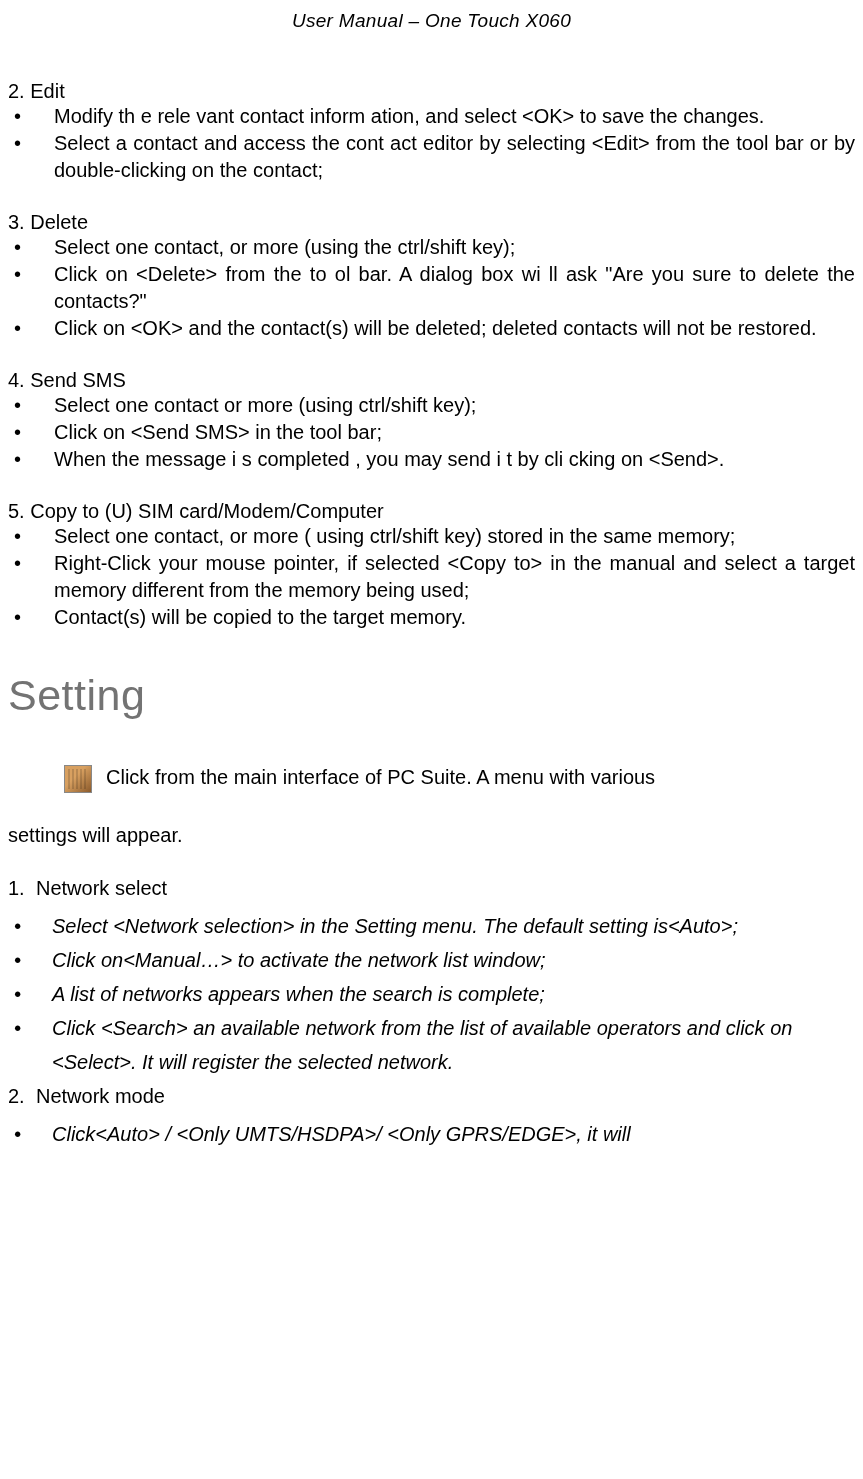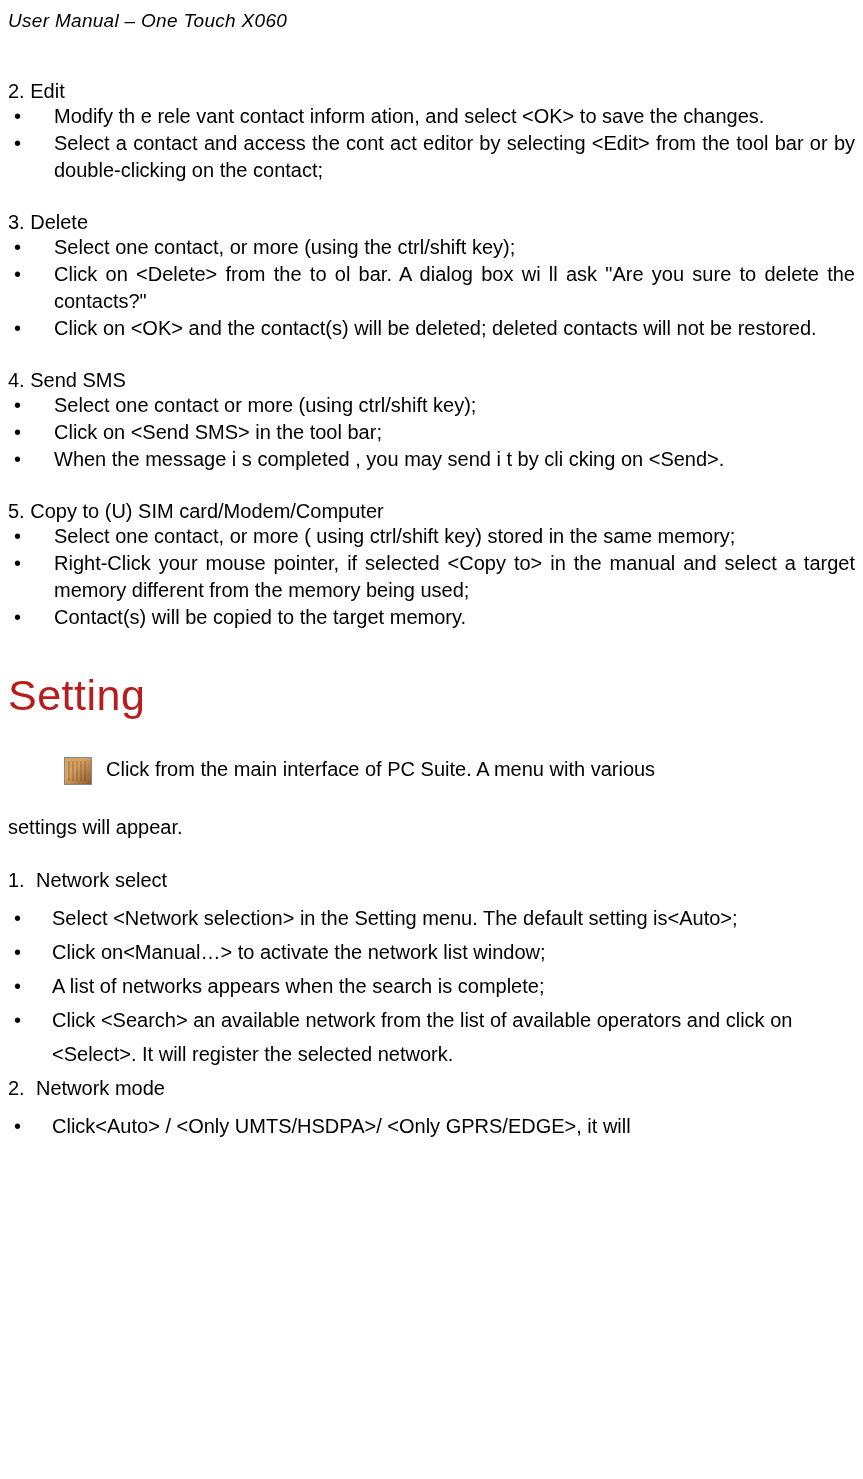--- a/index.html
+++ b/index.html
@@ -1,31 +1,31 @@
 <!DOCTYPE html>
 <html><head>
   <meta charset="utf-8">
   <style>
     * { margin: 0; padding: 0; box-sizing: border-box; }
     body { font-family: 'Century Gothic', 'Segoe UI', Arial, sans-serif; width: 863px; background: #fff; color: #000; padding: 10px 8px 30px 8px; }
-    .header { font-style: italic; font-size: 19px; margin-bottom: 48px; letter-spacing: 0.3px; }
+    .header { font-style: italic; font-size: 19px; margin-bottom: 48px; letter-spacing: 0.3px; text-align: center; }
     .section-num { font-size: 20px; margin-bottom: 0px; }
     .bullet-list { list-style: none; }
     .bullet-list li { position: relative; padding-left: 46px; font-size: 20px; line-height: 1.35; margin-bottom: 0px; text-align: justify; }
     .bullet-list li::before { content: "•"; position: absolute; left: 6px; font-size: 20px; }
     .spacer { height: 27px; }
-    .heading { font-size: 43px; color: #b91c1c; margin-top: 40px; margin-bottom: 32px; font-weight: 400; letter-spacing: 0.5px; }
+    .heading { font-size: 43px; color: #737373; margin-top: 40px; margin-bottom: 40px; font-weight: 400; letter-spacing: 0.5px; }
     .icon-line { font-size: 20px; margin-bottom: 24px; line-height: 1.7; }
     .icon-box { display: inline-block; width: 28px; height: 28px; border: 1px solid #888; vertical-align: middle; margin-left: 56px; margin-right: 14px; background: linear-gradient(135deg, #d8a060 40%, #8b5a2b 100%); position: relative; }
     .icon-box::after { content: ""; position: absolute; top: 3px; left: 3px; right: 3px; bottom: 3px; background: repeating-linear-gradient(90deg, rgba(0,0,0,0.15) 0 2px, transparent 2px 4px); }
     .plain-line { font-size: 20px; line-height: 1.7; margin-bottom: 19px; }
     .num-list { font-size: 20px; line-height: 1.7; padding-left: 0; margin-bottom: 4px; }
     .num-list .num { display: inline-block; width: 28px; }
     .sub-bullet { list-style: none; }
-    .sub-bullet li { position: relative; padding-left: 44px; font-size: 20px; line-height: 1.7; }
+    .sub-bullet li { position: relative; padding-left: 44px; font-size: 20px; line-height: 1.7; font-style: italic; }
     .sub-bullet li::before { content: "•"; position: absolute; left: 6px; font-size: 20px; }
   </style>
 </head>
 <body>
 
 <div class="header">User Manual – One Touch X060</div>
 
 <div class="section-num">2. Edit</div>
 <ul class="bullet-list">
   <li>Modify th e rele vant contact inform ation, and select &lt;OK&gt; to save the changes.</li>

